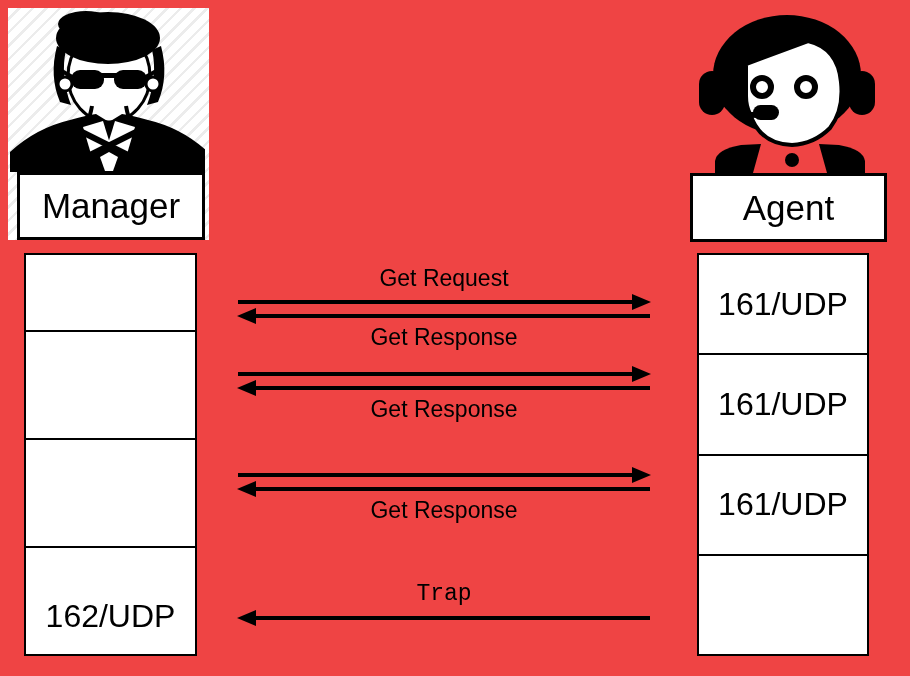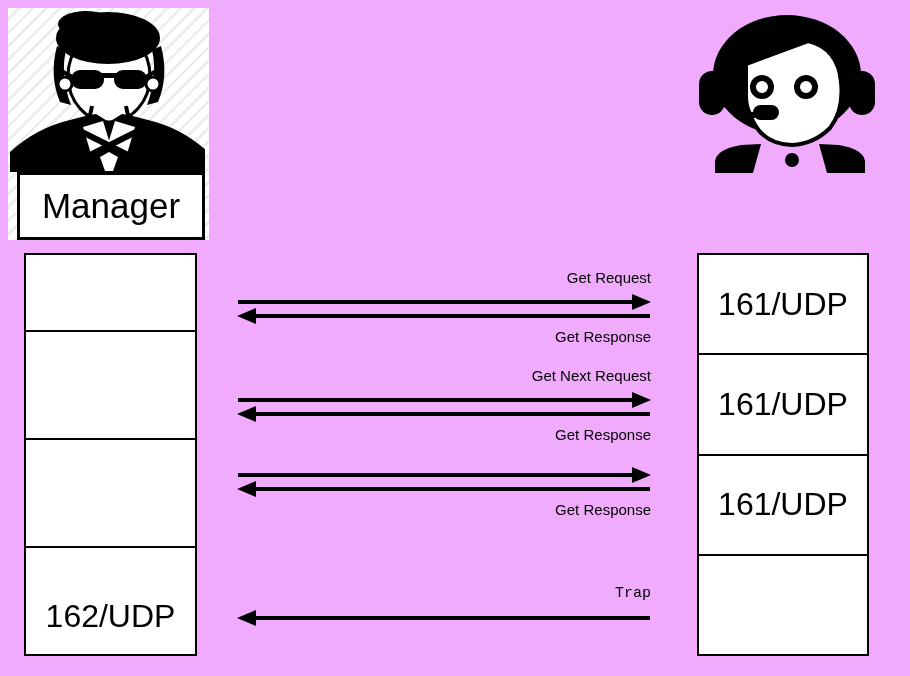--- a/index.html
+++ b/index.html
@@ -4,21 +4,21 @@
 <style>
   * { margin:0; padding:0; box-sizing:border-box; }
   html,body { background:#ffffff; }
   body {
     width:910px; height:676px;
     font-family:"Liberation Sans", sans-serif;
     color:#000;
     position:relative;
     overflow:hidden;
   }
-  .canvas { position:absolute; left:0; top:0; width:910px; height:676px; background:#f0abfc; }
+  .canvas { position:absolute; left:0; top:0; width:910px; height:676px; background:#ef4444; }
 
   
   .manager-tile {
     position:absolute; left:8px; top:8px; width:201px; height:232px;
     background:repeating-linear-gradient(135deg,#ffffff 0px,#ffffff 7px,#ececec 7px,#ececec 9.5px);
     z-index:0;
   }
   .manager-tile svg { position:absolute; left:0; top:0; }
   .agent-tile {
     position:absolute; left:695px; top:3px; width:190px; height:170px;
@@ -50,21 +50,21 @@
     font-size:32px; border-bottom:2px solid #000; background:#fff;
   }
   .port-cell:last-child { border-bottom:none; }
 
   
   .msg-row { position:absolute; left:237px; width:414px; display:flex; flex-direction:column; }
   .msg-row.r0 { top:265px; }
   .msg-row.r1 { top:363px; }
   .msg-row.r2 { top:464px; }
   .msg-row.trap { top:581px;font-family:Liberation Mono, monospace; }
-  .msg-label { font-size:15px; line-height:26px; height:26px; text-align:right; }
+  .msg-label { font-size:23px; line-height:26px; height:26px; text-align:center; }
   .arrow { position:relative; height:17px; }
   .arrow .shaft { position:absolute; top:6.5px; height:4.5px; background:#000; }
   .arrow-right { margin-top:2px; }
   .arrow-right .shaft { left:1px; right:15px; }
   .arrow-right .head {
     position:absolute; right:0; top:0.5px; width:0; height:0;
     border-top:8px solid transparent; border-bottom:8px solid transparent;
     border-left:19px solid #000;
   }
   .arrow-left { margin-top:-3px; }
@@ -134,20 +134,23 @@
       <path d="M20,170 L20,158 Q22,146 46,142 L66,141 L58,170 Z" fill="#000"></path>
       <path d="M170,170 L170,158 Q168,146 144,142 L124,141 L132,170 Z" fill="#000"></path>
 
       <circle cx="97" cy="157" r="7" fill="#000"></circle>
     </svg>
   </div>
 
   <div class="name-box manager">
     <span>Manager</span>
   </div>
+  <div class="name-box agent">
+    <span>Agent</span>
+  </div>
 
   <div class="port-column manager">
     <div class="port-cell"></div>
     <div class="port-cell"></div>
     <div class="port-cell"></div>
     <div class="port-cell">162/UDP</div>
   </div>
 
   <div class="port-column agent">
     <div class="port-cell">161/UDP</div>
@@ -163,21 +166,20 @@
       <div class="head"></div>
     </div>
     <div class="arrow arrow-left">
       <div class="shaft"></div>
       <div class="head"></div>
     </div>
     <div class="msg-label bottom">Get Response</div>
   </div>
 
   <div class="msg-row r1">
-    <div class="msg-label">Get Next Request</div>
     <div class="arrow arrow-right">
       <div class="shaft"></div>
       <div class="head"></div>
     </div>
     <div class="arrow arrow-left">
       <div class="shaft"></div>
       <div class="head"></div>
     </div>
     <div class="msg-label bottom">Get Response</div>
   </div>

